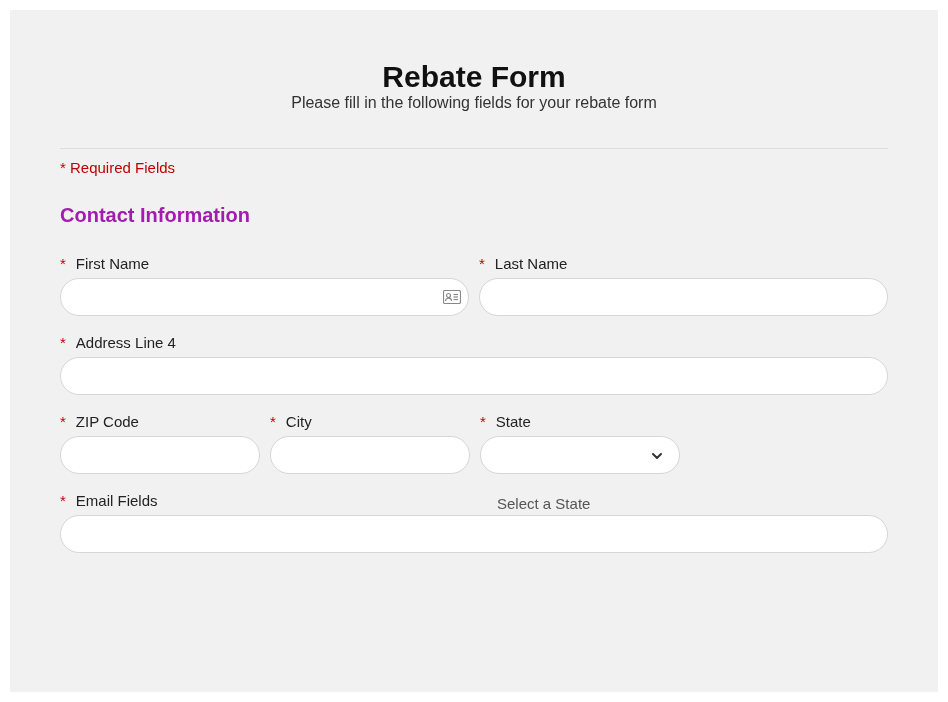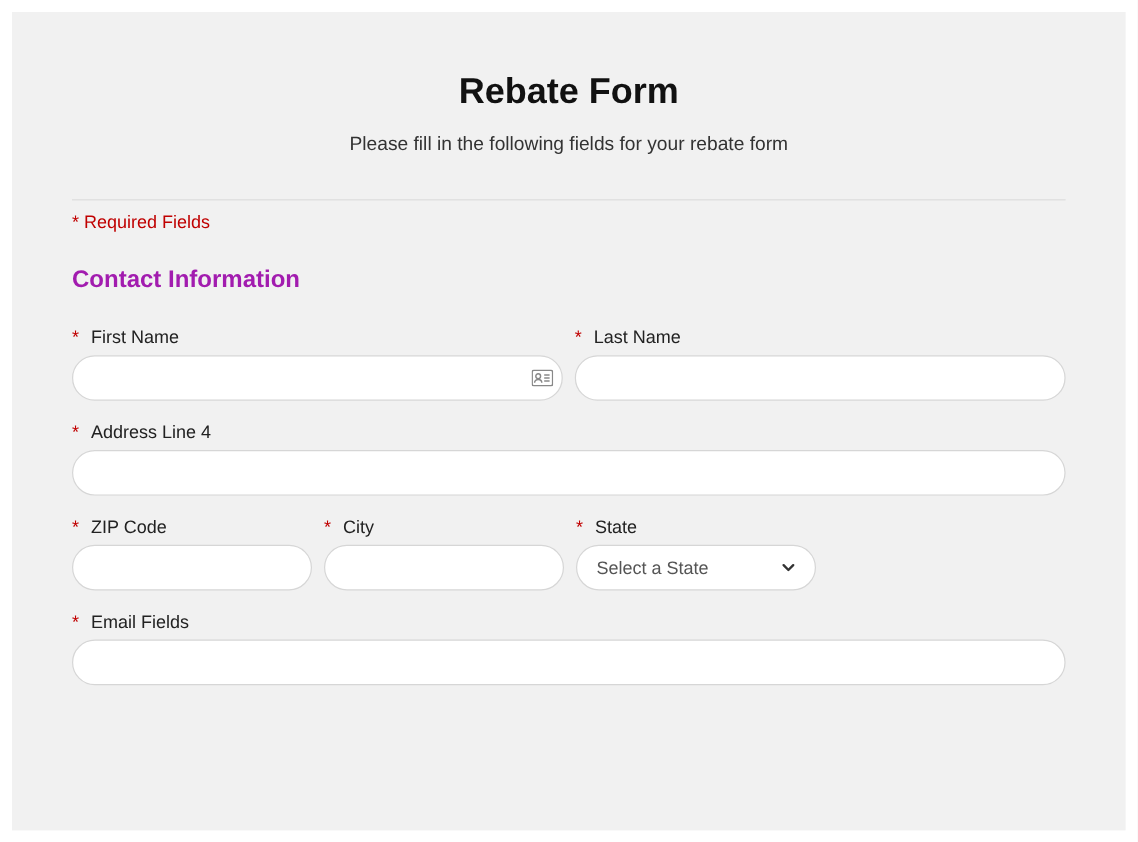--- a/index.html
+++ b/index.html
@@ -17,21 +17,20 @@
       min-height: 682px;
       margin: 0 auto;
       background: #f1f1f1;
       padding: 50px 50px 40px 50px;
     }
     .title {
       text-align: center;
       font-size: 30px;
       font-weight: 600;
       color: #111;
-      margin-bottom: 18px;
     }
     .subtitle {
       text-align: center;
       font-size: 16px;
       color: #333;
       margin-bottom: 36px;
     }
     .divider {
       border: none;
       border-top: 1px solid #dcdcdc;
@@ -119,20 +118,21 @@
       height: 100%;
       border: none;
       background: transparent;
       padding: 0 40px 0 16px;
       font-size: 15px;
       color: #555;
       appearance: none;
       outline: none;
       cursor: pointer;
       border-radius: 19px;
+      margin-top: 48px;
     }
     .select-chevron {
       position: absolute;
       right: 16px;
       top: 50%;
       transform: translateY(-50%);
       pointer-events: none;
       color: #333;
     }
     .button-row {

